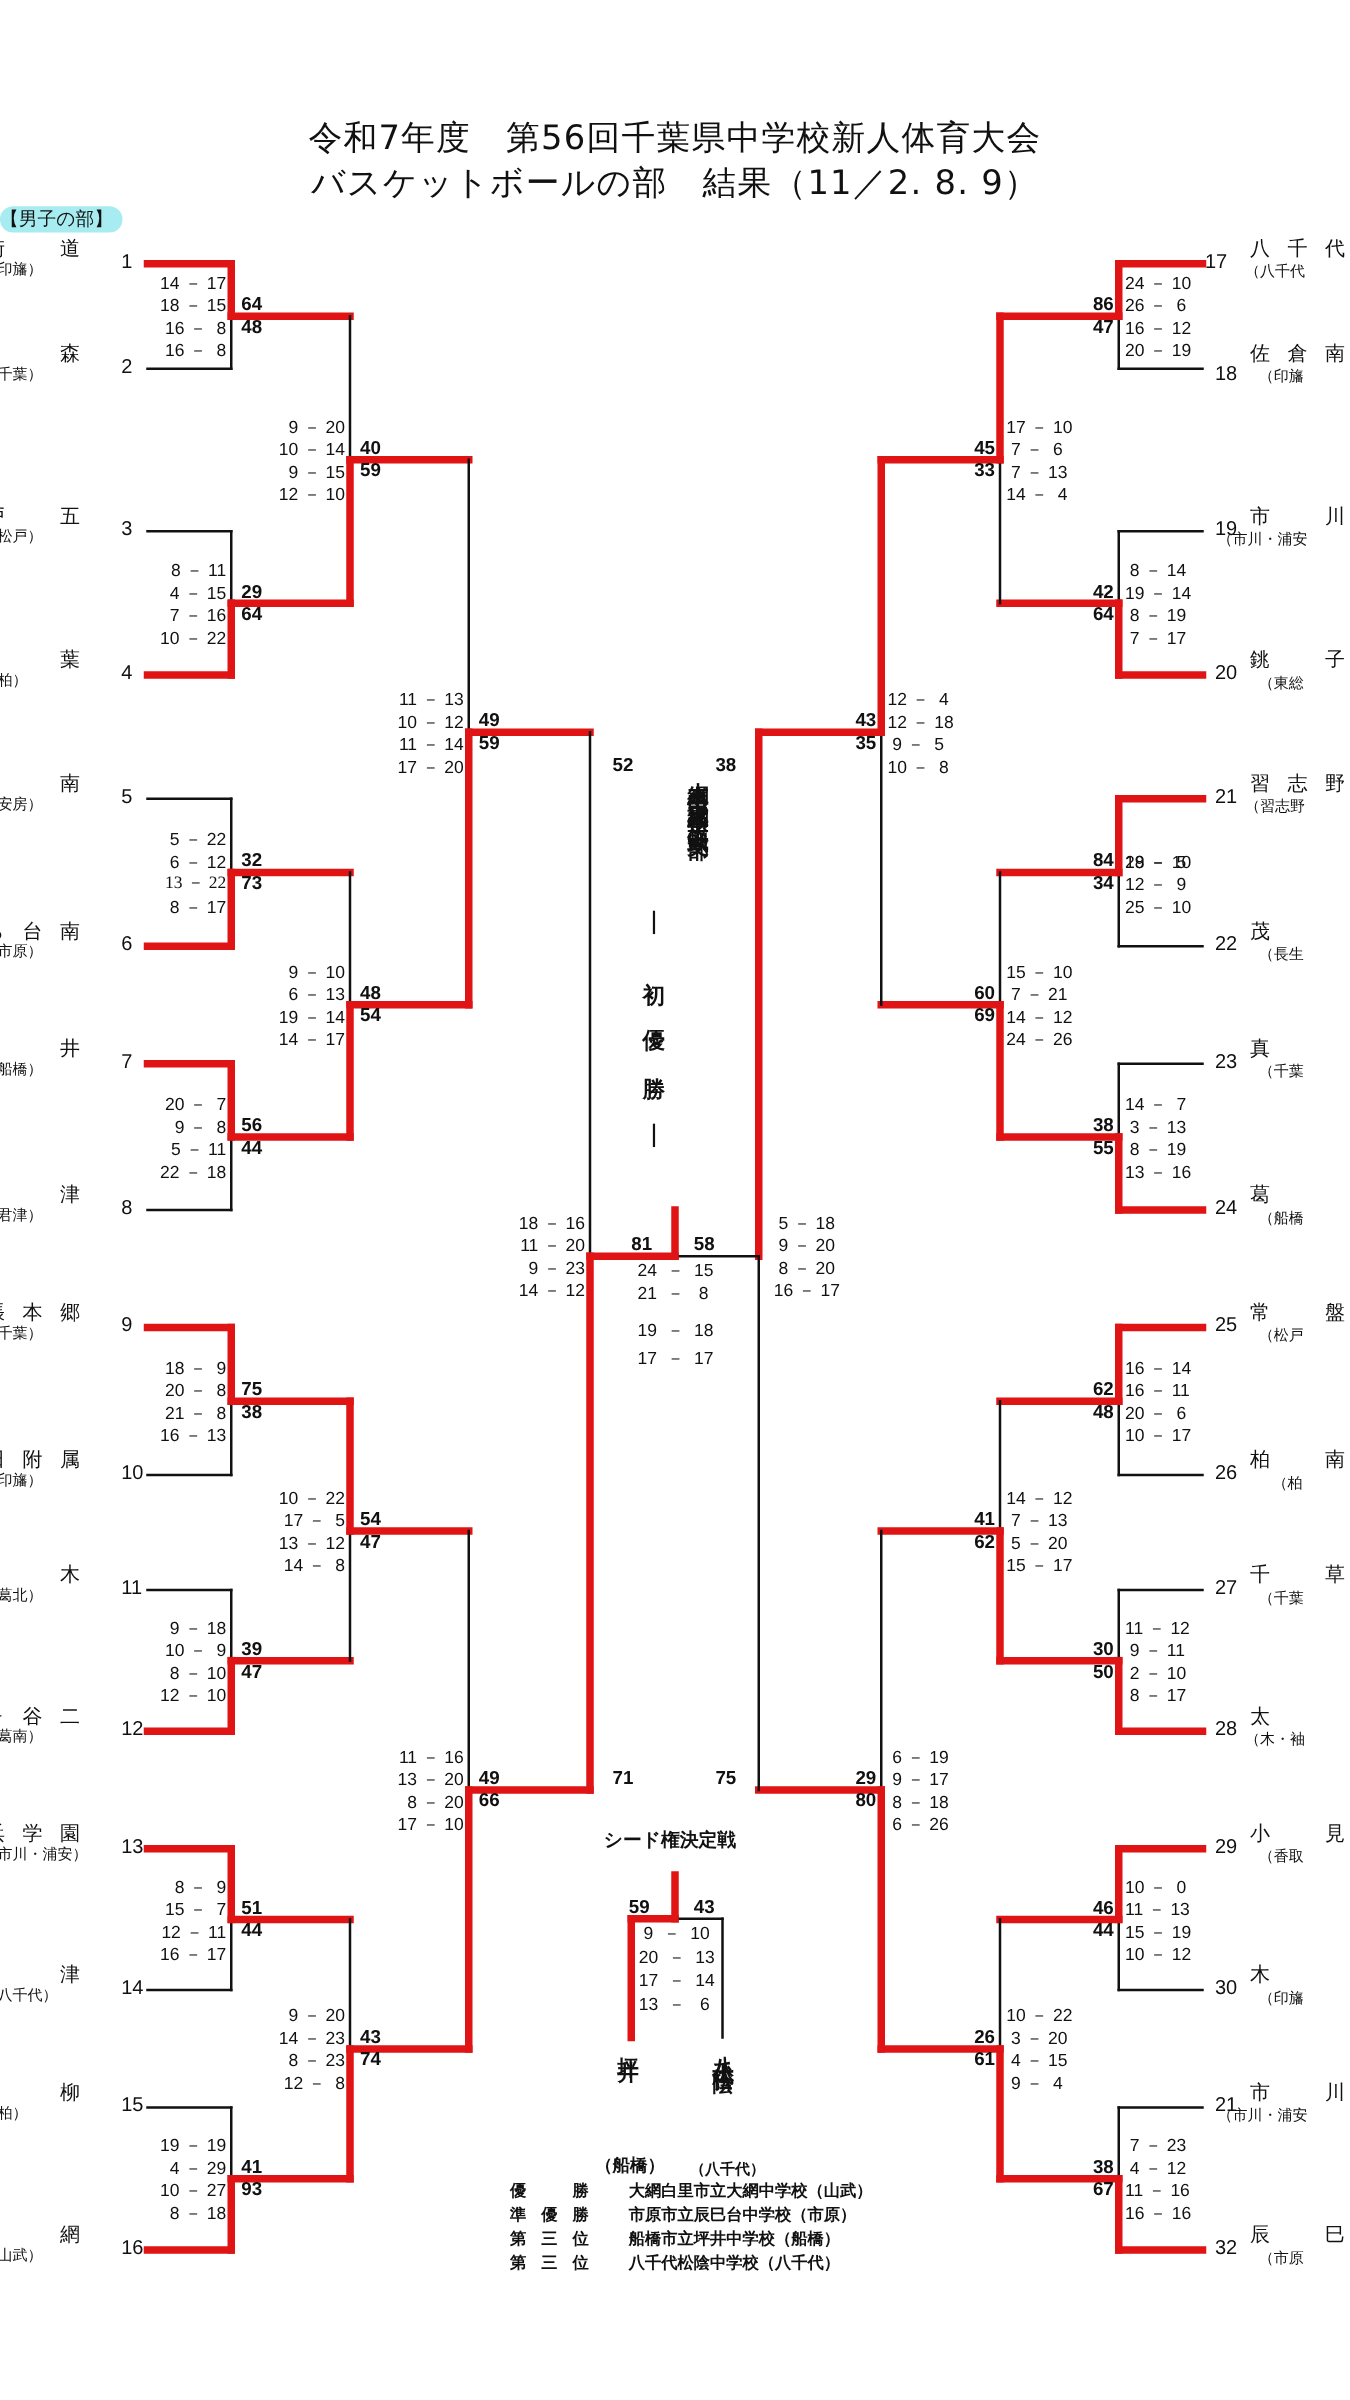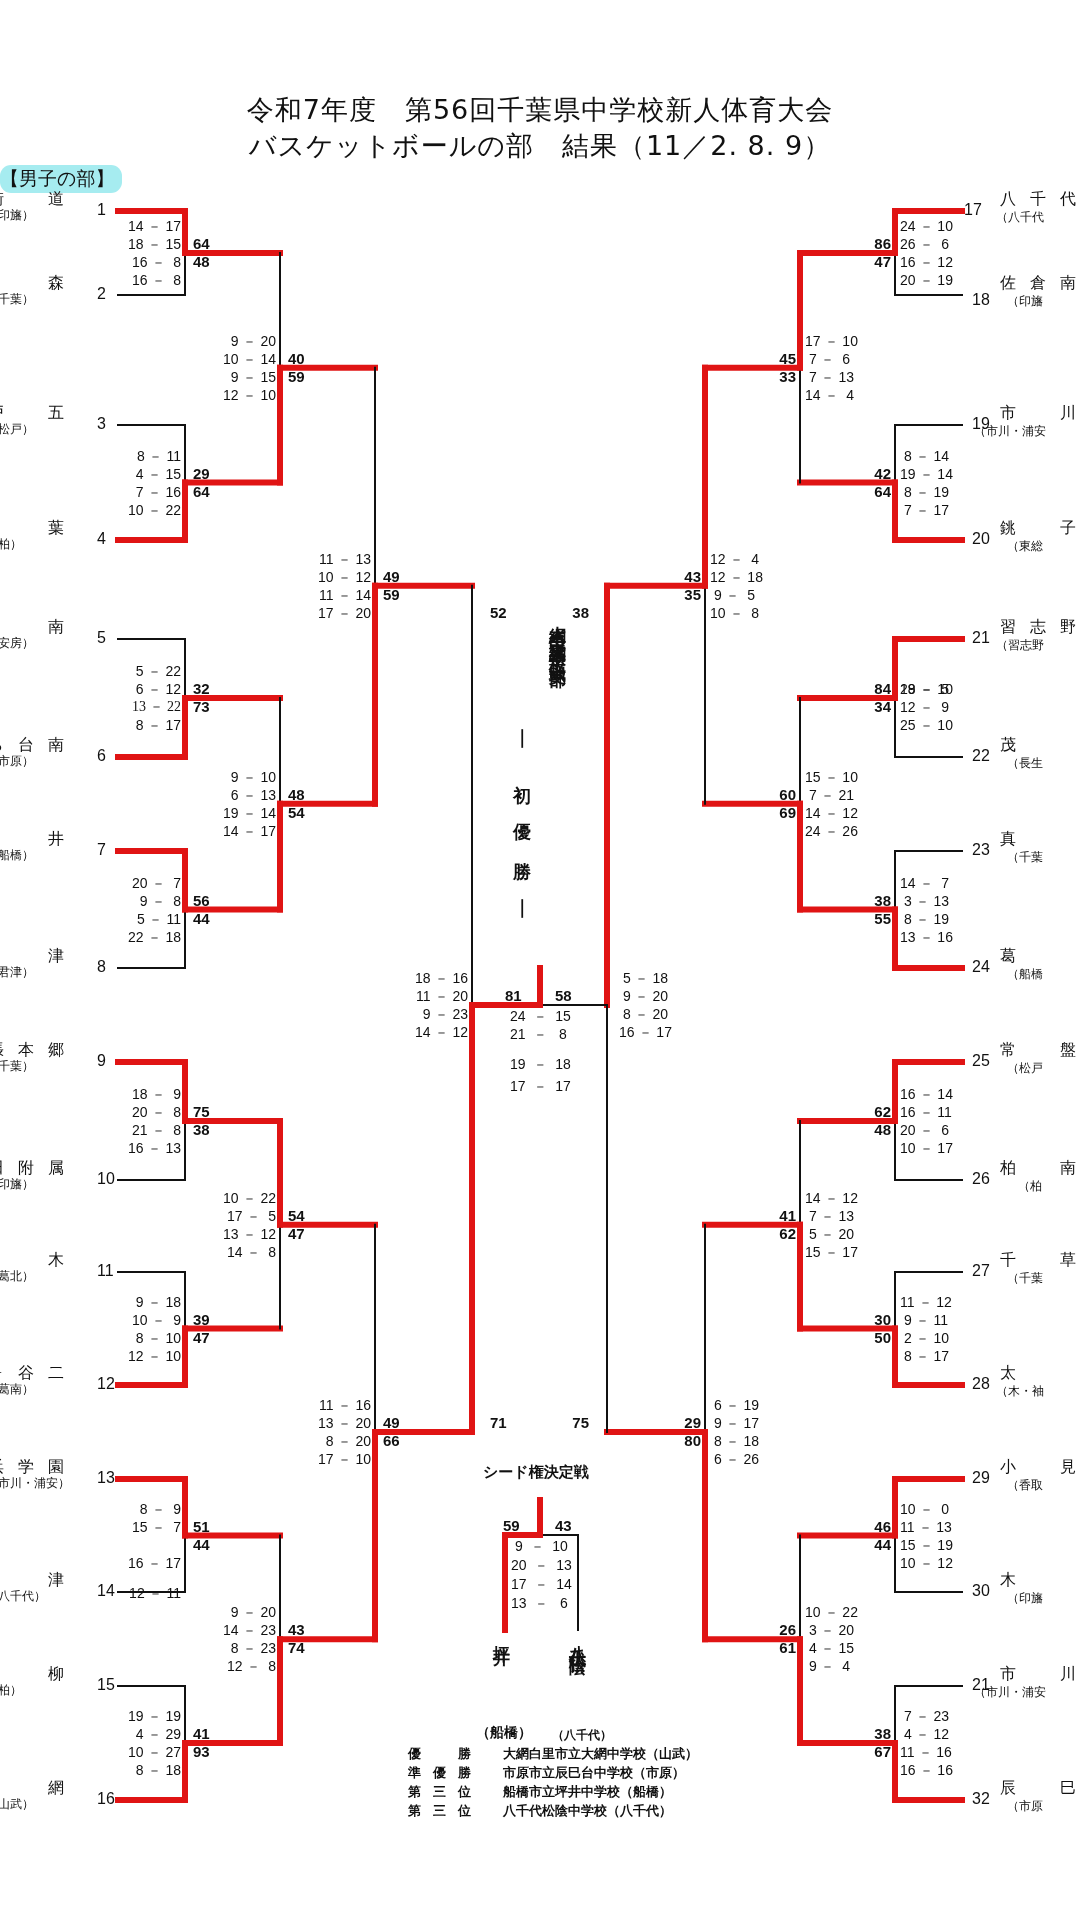--- a/index.html
+++ b/index.html
@@ -1,21 +1,21 @@
 <!DOCTYPE html>
 <html><head>
 <meta charset="utf-8">
 <style>
   html, body { margin:0; padding:0; background:#ffffff; }
   body { width:1080px; height:1920px; position:relative; overflow:hidden;
          font-family:"DejaVu Sans", "Liberation Sans", sans-serif; color:#111; }
   .title { position:absolute; left:0; width:1080px; text-align:center; font-size:27px; letter-spacing:1px; }
   #t1 { top:92px; left:0; }
   #t2 { top:128px; }
-  .division { position:absolute; left:0; top:165px; background:#a6ecf0; font-size:19px; padding:1px 8px 1px 0;border-radius:11px; }
+  .division { position:absolute; left:0; top:165px; background:#a6ecf0; font-size:15px; padding:1px 8px 1px 0;border-radius:11px; }
   #bracket { position:absolute; left:0; top:0; width:1080px; height:1920px; }
   .seed { position:absolute; font-size:16px; font-family:"Liberation Sans", sans-serif; }
   .tname { position:absolute; font-size:16px; letter-spacing:14px; white-space:nowrap; }
   .tdist { position:absolute; font-size:12px; white-space:nowrap; }
   .q { position:absolute; font-size:14px; font-family:"Liberation Sans", sans-serif; white-space:pre; line-height:18px; }
   .tot { position:absolute; font-size:15px; font-weight:bold; font-family:"Liberation Sans", sans-serif; line-height:18px; }
   .vert { position:absolute; writing-mode:vertical-rl; font-size:17px; font-weight:bold; letter-spacing:3px; }
   .sublabel { position:absolute; font-size:15px; font-weight:bold; }
   .results { position:absolute; left:408px; top:1744px; font-size:13px; font-weight:bold; line-height:19px; }
   .results .row { display:flex; }
@@ -286,21 +286,21 @@
     <div class="tot" style="top: 1103px; left: 193px;">75</div>
     <div class="tot" style="top: 1121px; left: 193px;">38</div>
     <div class="q" style="top: 1292.5px; right: 899px; text-align: right;"> 9 － 18</div>
     <div class="q" style="top: 1310.5px; right: 899px; text-align: right;">10 －  9</div>
     <div class="q" style="top: 1328.5px; right: 899px; text-align: right;"> 8 － 10</div>
     <div class="q" style="top: 1346.5px; right: 899px; text-align: right;">12 － 10</div>
     <div class="tot" style="top: 1310.5px; left: 193px;">39</div>
     <div class="tot" style="top: 1328.5px; left: 193px;">47</div>
     <div class="q" style="top: 1499.5px; right: 899px; text-align: right;"> 8 －  9</div>
     <div class="q" style="top: 1517.5px; right: 899px; text-align: right;">15 －  7</div>
-    <div class="q" style="top: 1535.5px; right: 899px; text-align: right; margin-top: 48px;">12 － 11</div>
+    <div class="q" style="top: 1535.5px; right: 899px; text-align: right;">12 － 11</div>
     <div class="q" style="top: 1553.5px; right: 899px; text-align: right;">16 － 17</div>
     <div class="tot" style="top: 1517.5px; left: 193px;">51</div>
     <div class="tot" style="top: 1535.5px; left: 193px;">44</div>
     <div class="q" style="top: 1707px; right: 899px; text-align: right;">19 － 19</div>
     <div class="q" style="top: 1725px; right: 899px; text-align: right;"> 4 － 29</div>
     <div class="q" style="top: 1743px; right: 899px; text-align: right;">10 － 27</div>
     <div class="q" style="top: 1761px; right: 899px; text-align: right;"> 8 － 18</div>
     <div class="tot" style="top: 1725px; left: 193px;">41</div>
     <div class="tot" style="top: 1743px; left: 193px;">93</div>
     <div class="q" style="top: 217px; left: 900px;">24 － 10</div>

